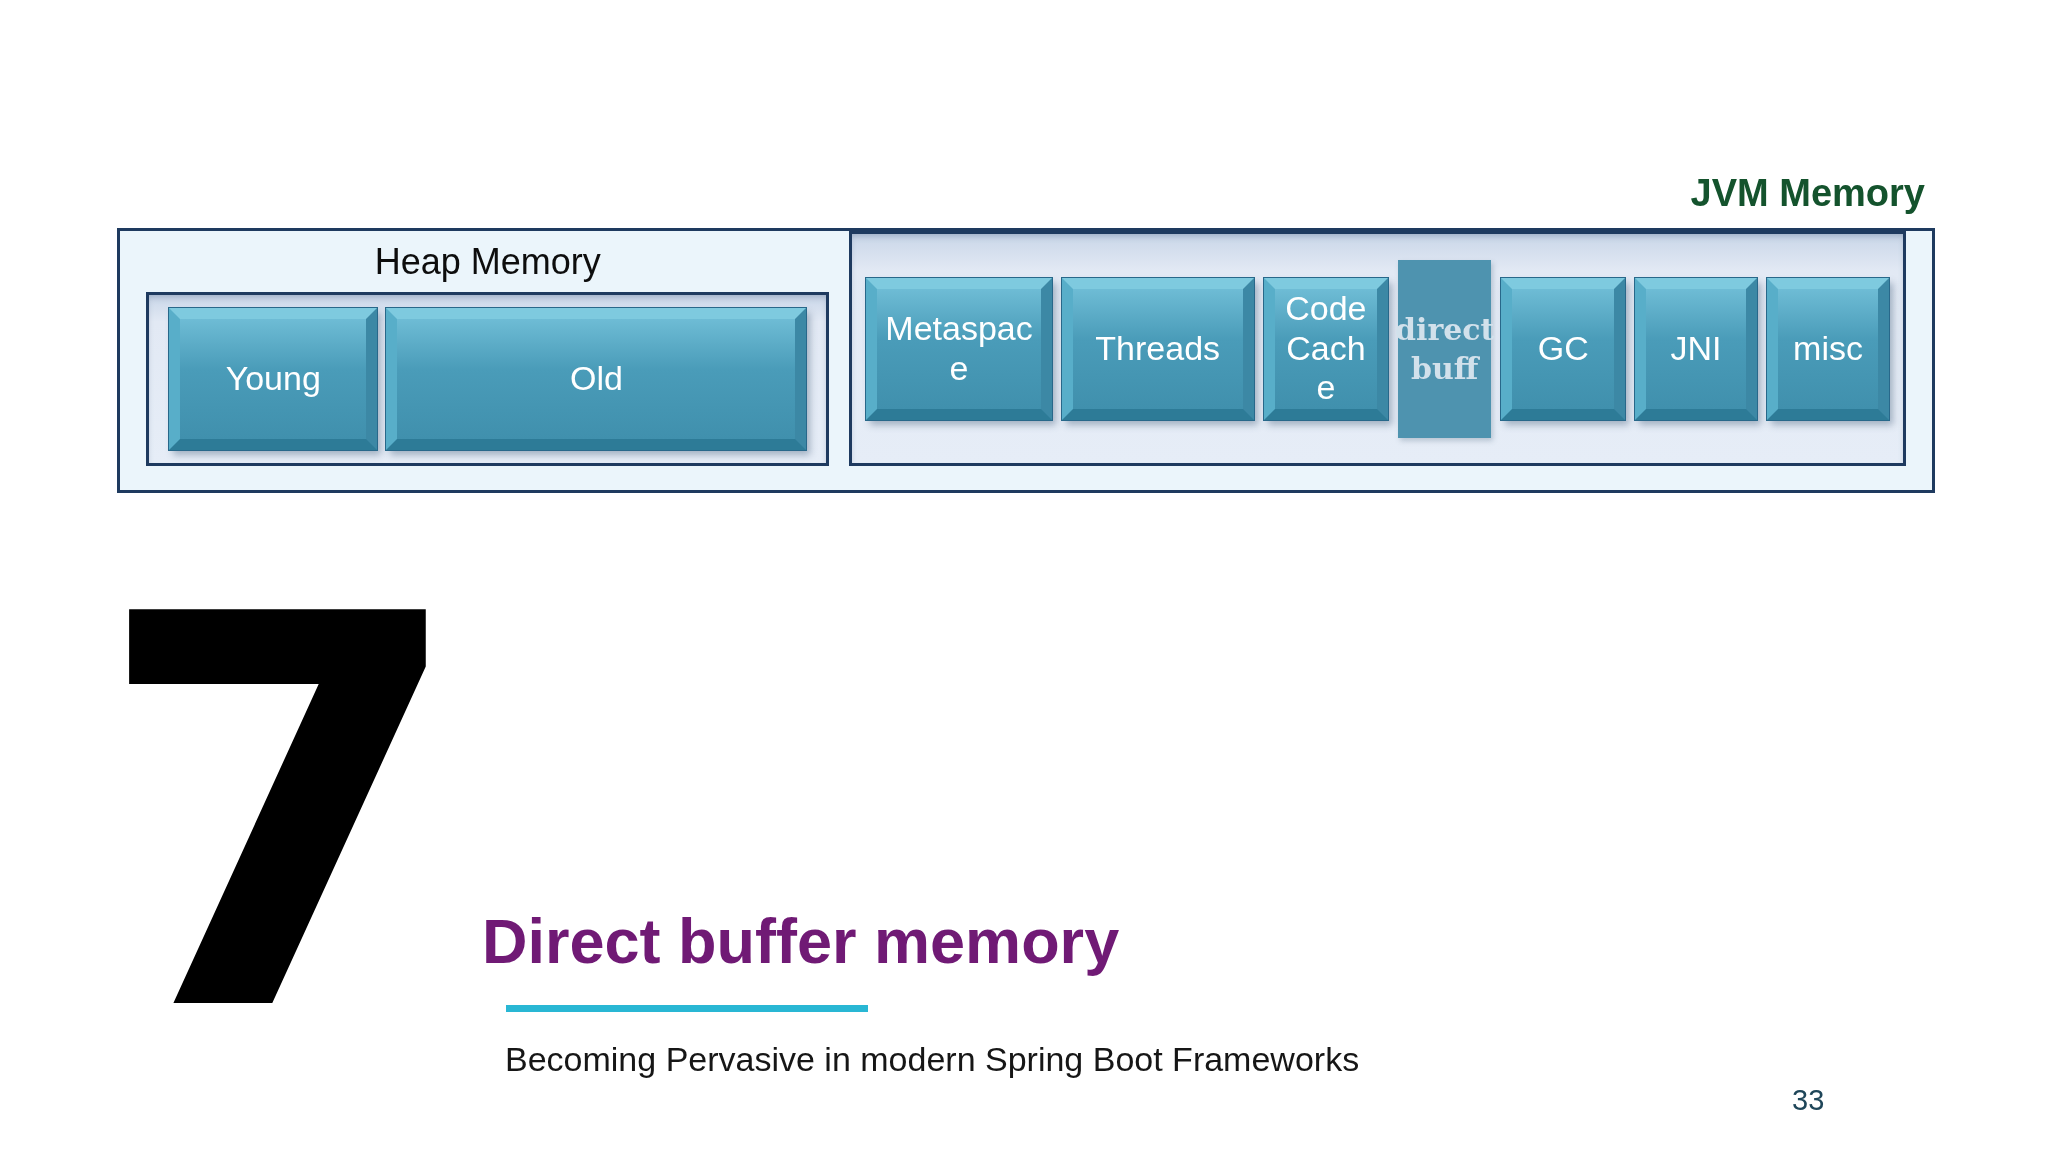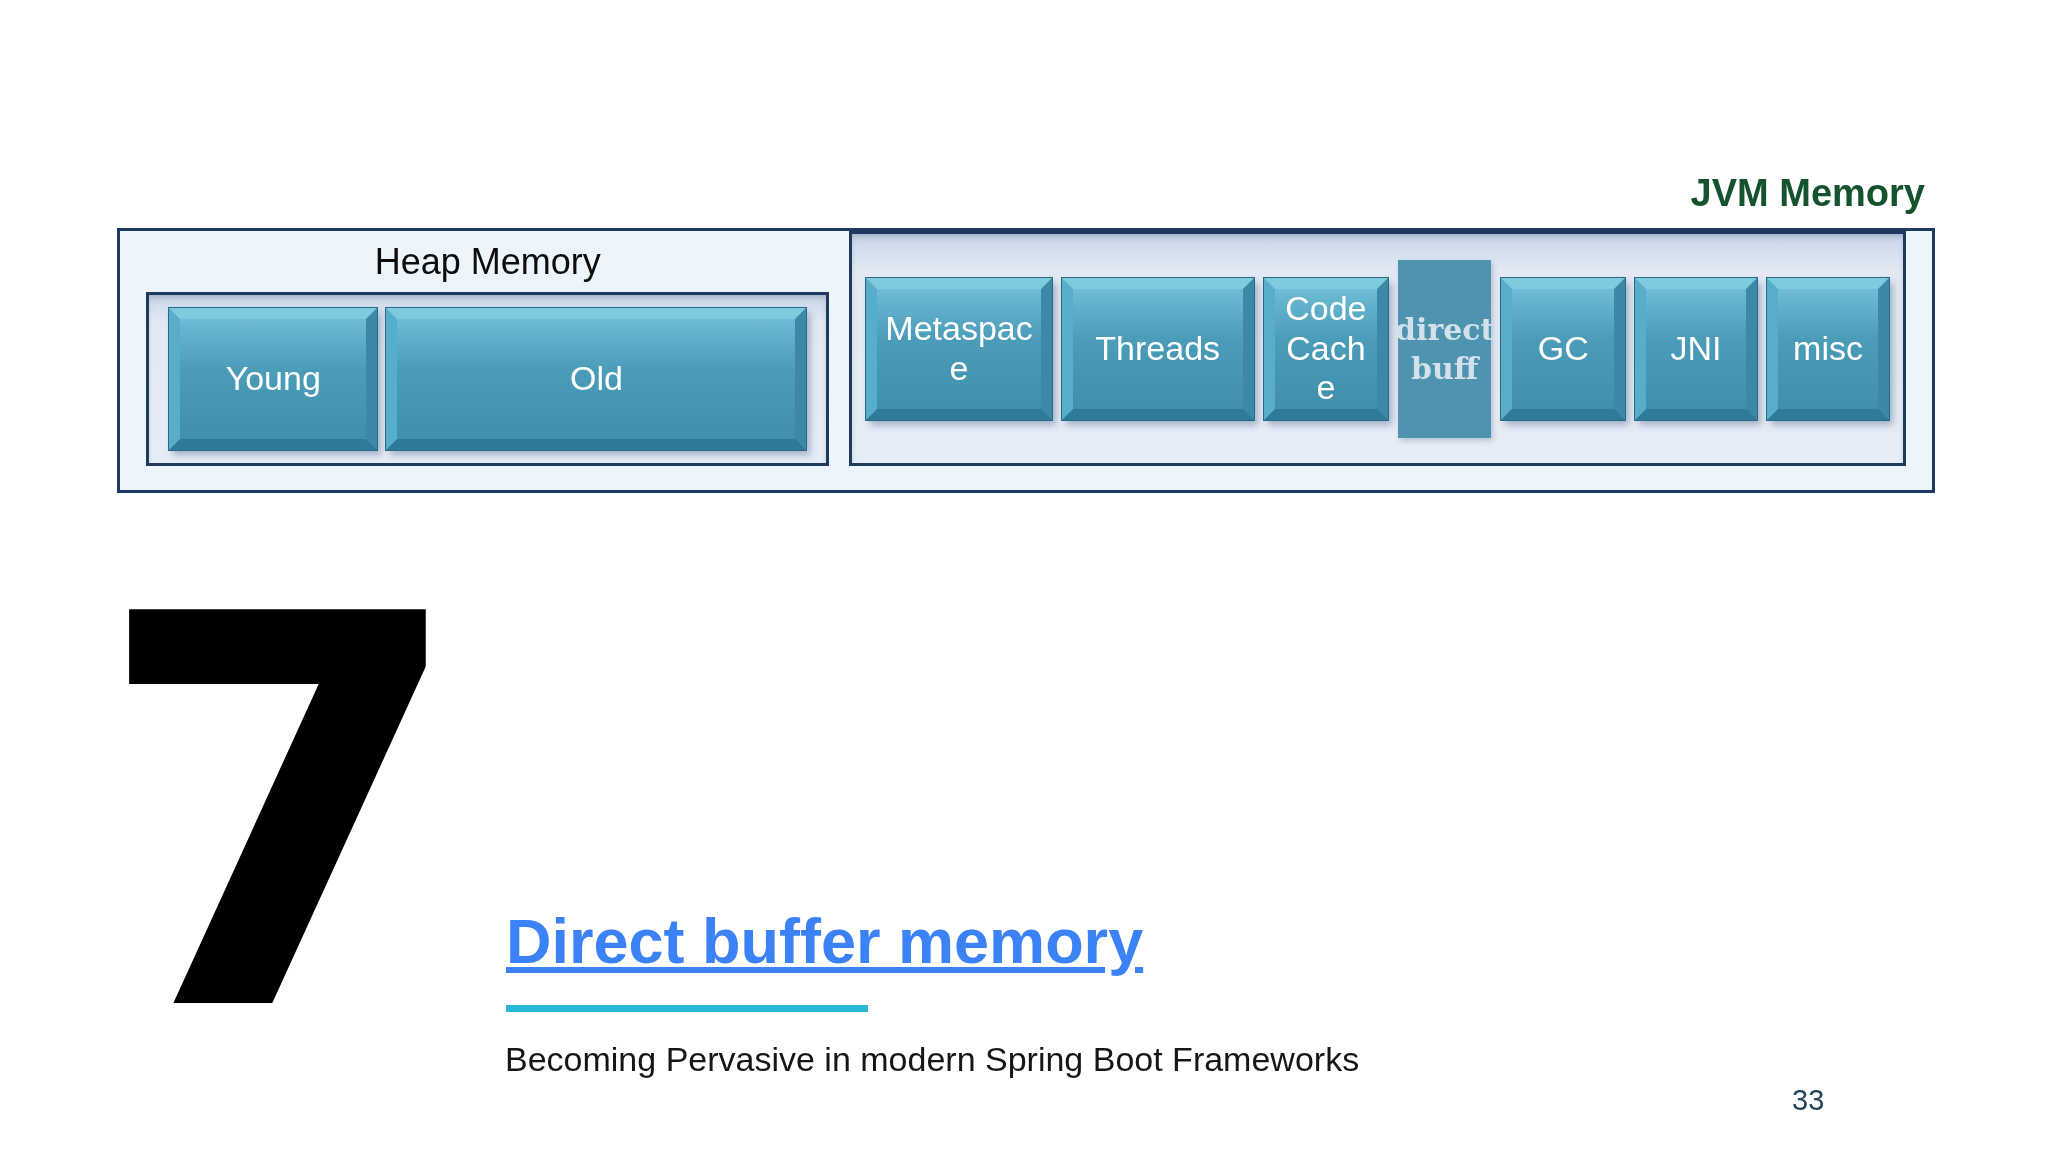--- a/index.html
+++ b/index.html
@@ -65,24 +65,23 @@
   .b-jni  { flex:120 0 0; }
   .b-misc { flex:120 0 0; }
 
   
   .chapter-number {
     position:absolute; left:93px; top:546px;
     font-family:"DejaVu Sans", sans-serif;
     font-size:540px; line-height:1; font-weight:bold; color:#000;
   }
   .title {
-    position:absolute; left:506px; top:904px;
-    font-size:63px; line-height:1.2; font-weight:bold; color:#3b82f6;
+    position:absolute; left:482px; top:904px;
+    font-size:63px; line-height:1.2; font-weight:bold; color:#701a75;
     white-space:nowrap;
-    text-decoration:underline;
   }
   .title-underline {
     position:absolute; left:506px; top:1005px; width:362px; height:7px;
     background:#29b7d4;
   }
   .subtitle {
     position:absolute; left:505px; top:1039px;
     font-size:34px; line-height:1.2; color:#161616; white-space:nowrap;
   }
   .page-number {

